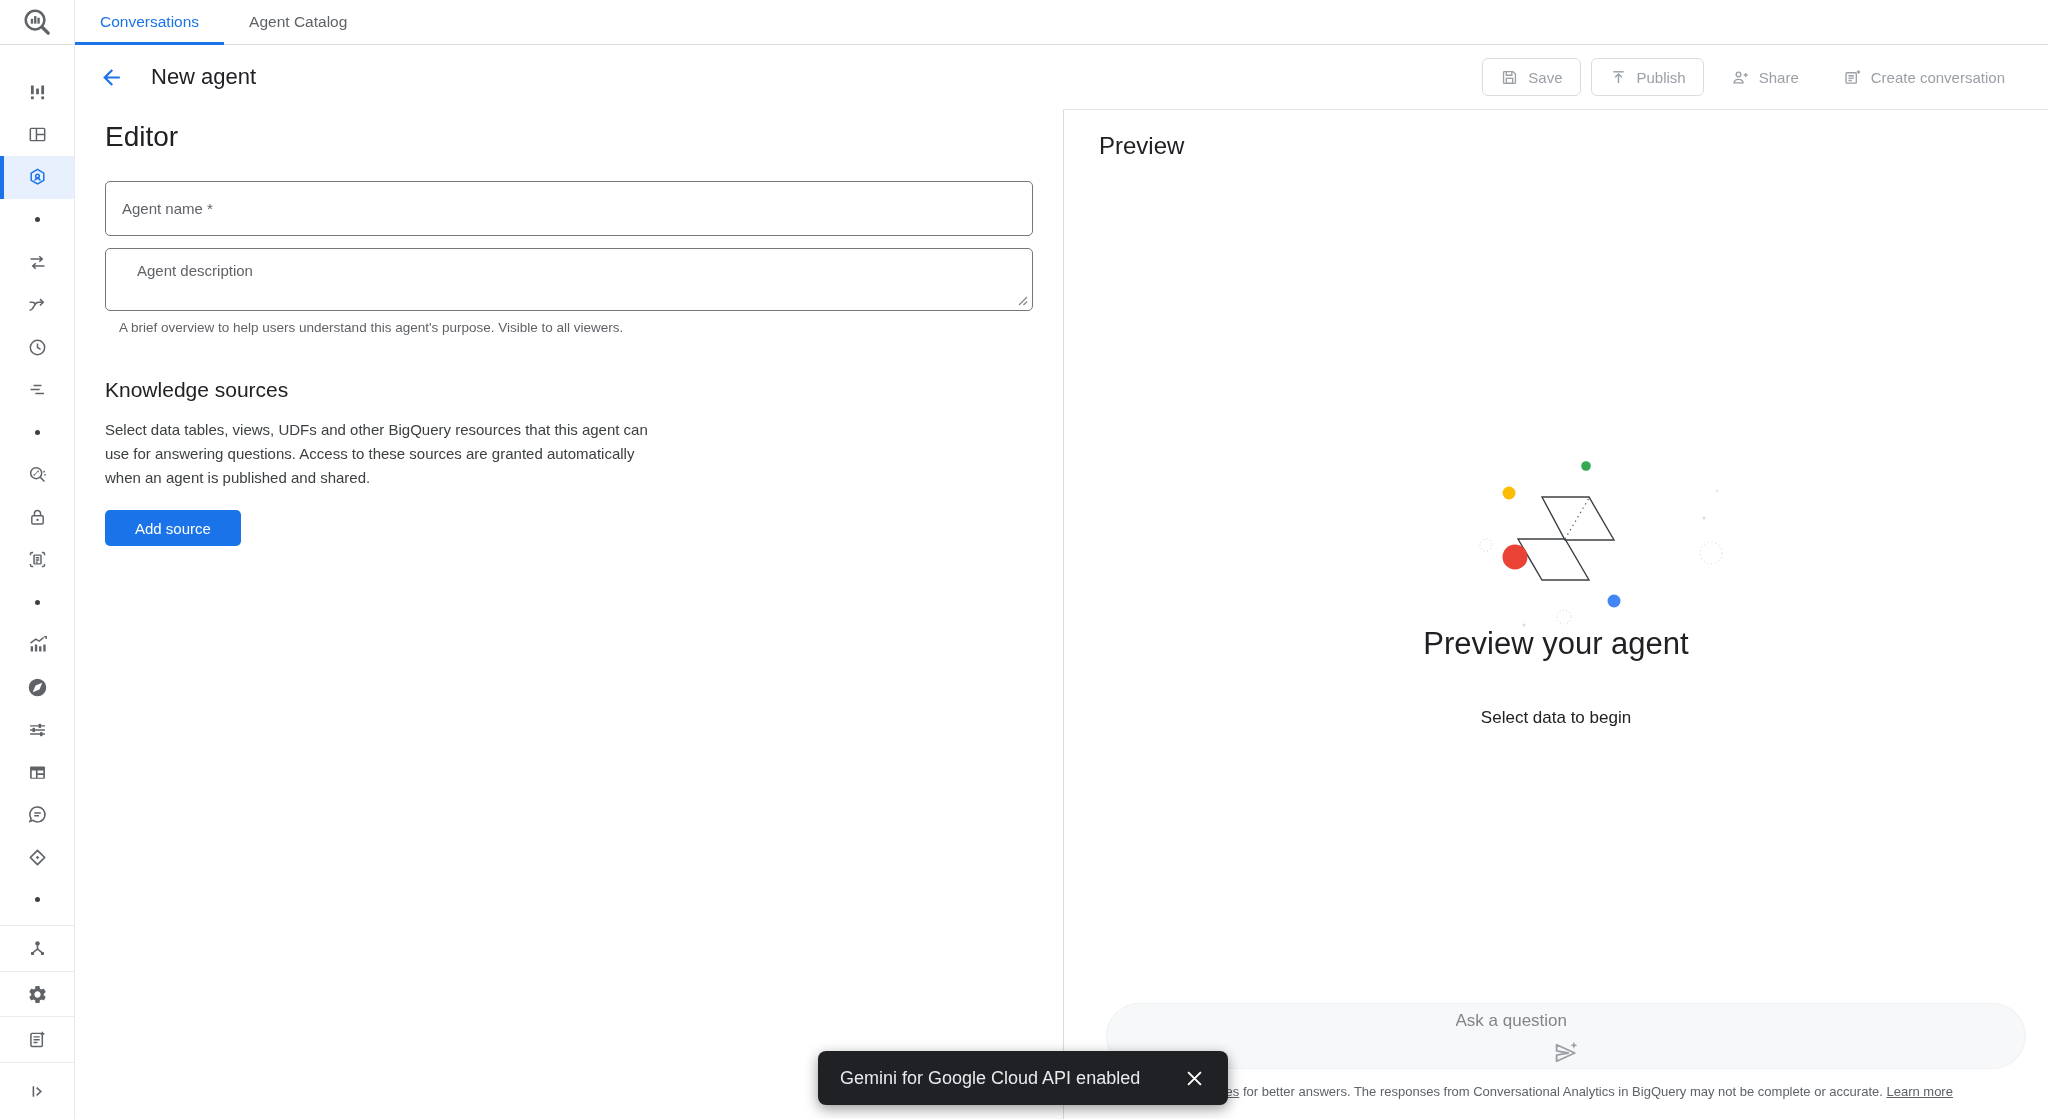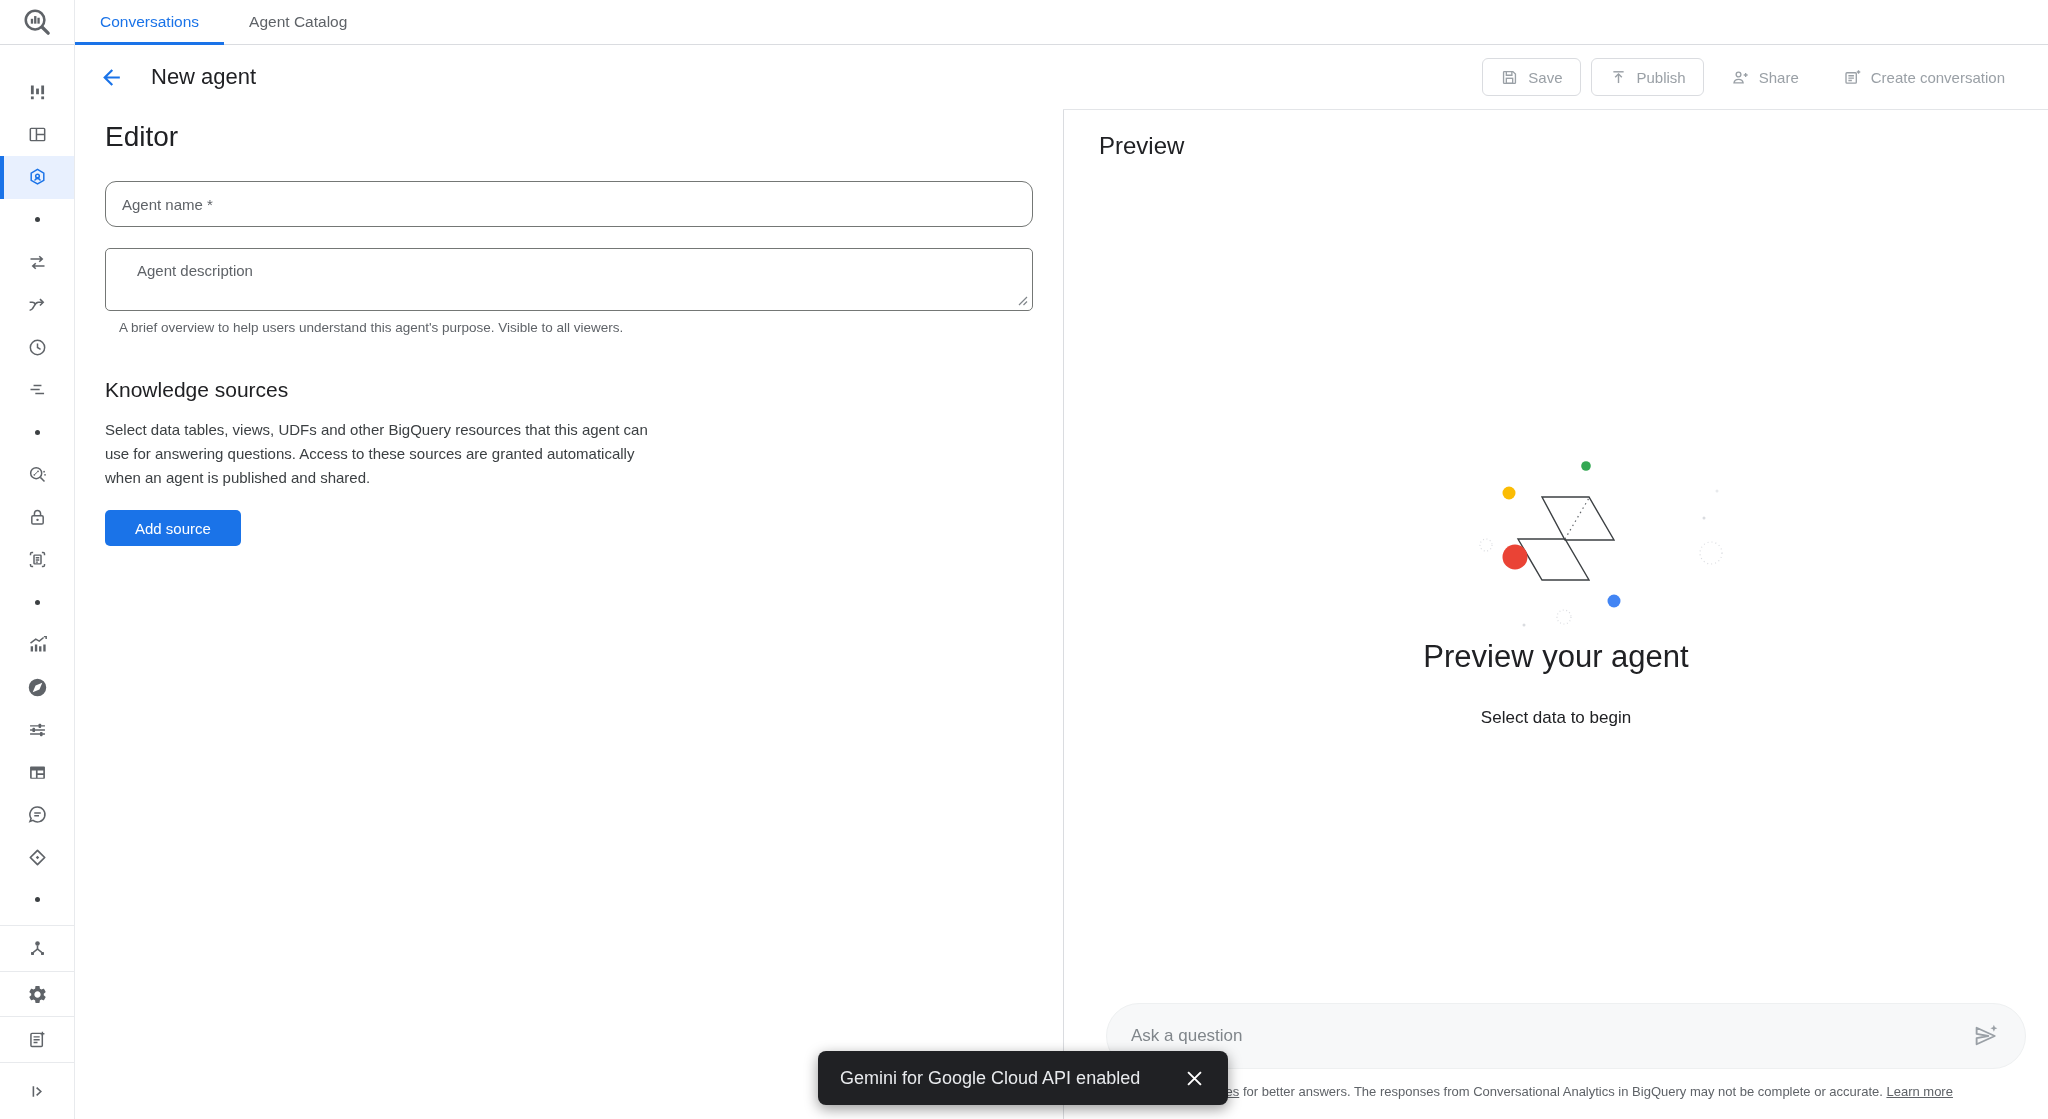--- a/index.html
+++ b/index.html
@@ -48,22 +48,22 @@
                     align-items:center; gap:10px; }
   .btn { display:flex; align-items:center; gap:9px; font-size:15px; color:#9aa0a6;
          padding:0 17px; height:38px; border-radius:6px; background:#fff;
          border:none; cursor:pointer; font-family:inherit; }
   .btn.outlined { border:1px solid #dadce0; }
   .btn svg { width:19px; height:19px; }
   
   .editor-panel { position:absolute; left:75px; top:96px; width:988px; bottom:0; background:#fff; }
   .editor-heading { position:absolute; left:30px; top:25px; font-size:28px;
                     font-weight:400; color:#202124; }
-  .name-input { position:absolute; left:30px; top:85px; width:928px; height:46px;
-                border:1px solid #747775; border-radius:11px; padding:0 16px;
+  .name-input { position:absolute; left:30px; top:85px; width:928px; height:55px;
+                border:1px solid #747775; border-radius:5px; padding:0 16px;
                 font-size:15px; color:#202124; font-family:inherit; background:#fff; }
   .name-input::placeholder { color:#5f6368; }
   .desc-wrap { position:absolute; left:30px; top:152px; width:928px; height:63px; }
   .desc-input { width:100%; height:100%; border:1px solid #747775; border-radius:5px;
                 padding:13px 31px; font-size:15px; color:#202124; resize:none;
                 font-family:inherit; background:#fff; }
   .desc-input::placeholder { color:#5f6368; }
   .resize-handle { position:absolute; right:5px; bottom:5px; pointer-events:auto;
                    cursor:nwse-resize; display:flex; }
   .desc-helper { position:absolute; left:44px; top:224px; font-size:13.5px; color:#5f6368; }
@@ -74,26 +74,26 @@
   .add-source-btn { position:absolute; left:30px; top:414px; height:36px; padding:0 30px;
              background:#1a73e8; color:#fff; font-size:15px; border:none; border-radius:5px;
              cursor:pointer; font-family:inherit; }
   
   .preview-panel { position:absolute; left:1063px; top:110px; width:985px; bottom:0;
                    background:#fff; border-left:1px solid #dadce0; }
   .preview-heading { position:absolute; left:35px; top:22px; font-size:24px;
                      font-weight:400; color:#202124; }
   .illustration { position:absolute; left:350px; top:345px; }
   .empty-title { position:absolute; left:0; width:100%; top:516px; text-align:center;
-                 font-size:31px; font-weight:400; color:#202124;margin-top:13px; }
+                 font-size:31px; font-weight:400; color:#202124; }
   .empty-sub { position:absolute; left:0; width:100%; top:598px; text-align:center;
                font-size:17px; color:#202124; }
   .ask-bar { position:absolute; left:42px; top:893px; width:920px; height:66px;
              border-radius:33px; background:#f7f8f9; border:1px solid #eef0f1;
-             display:flex; align-items:center; padding:0 24px; }
+             display:flex; align-items:center; padding:0 24px;flex-direction:column; }
   .ask-input { flex:1; border:none; background:transparent; font-size:17px;
                color:#202124; font-family:inherit; outline:none; }
   .ask-input::placeholder { color:#80868b; }
   .send-btn { border:none; background:none; color:#9aa0a6; display:flex; cursor:pointer; }
   .send-btn svg { width:30px; height:30px; }
   .disclaimer { position:absolute; left:0; width:100%; top:974px; text-align:center;
                 font-size:13px; color:#5f6368; }
   .disclaimer a { color:#5f6368; text-decoration:underline; cursor:pointer; }
   
   .toast { position:absolute; left:818px; top:1051px; width:410px; height:54px;

